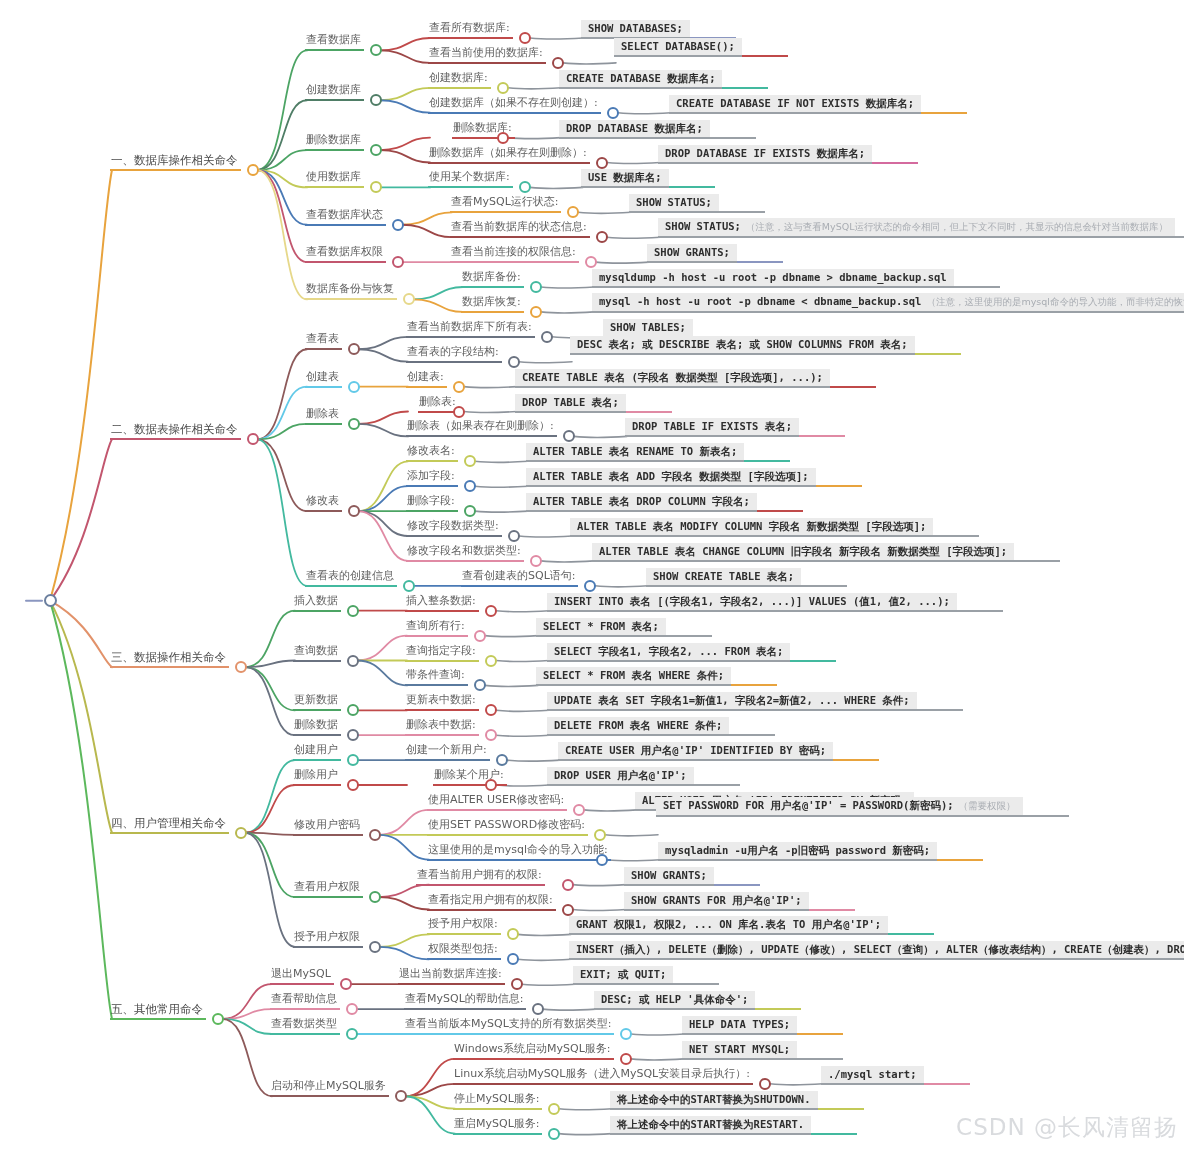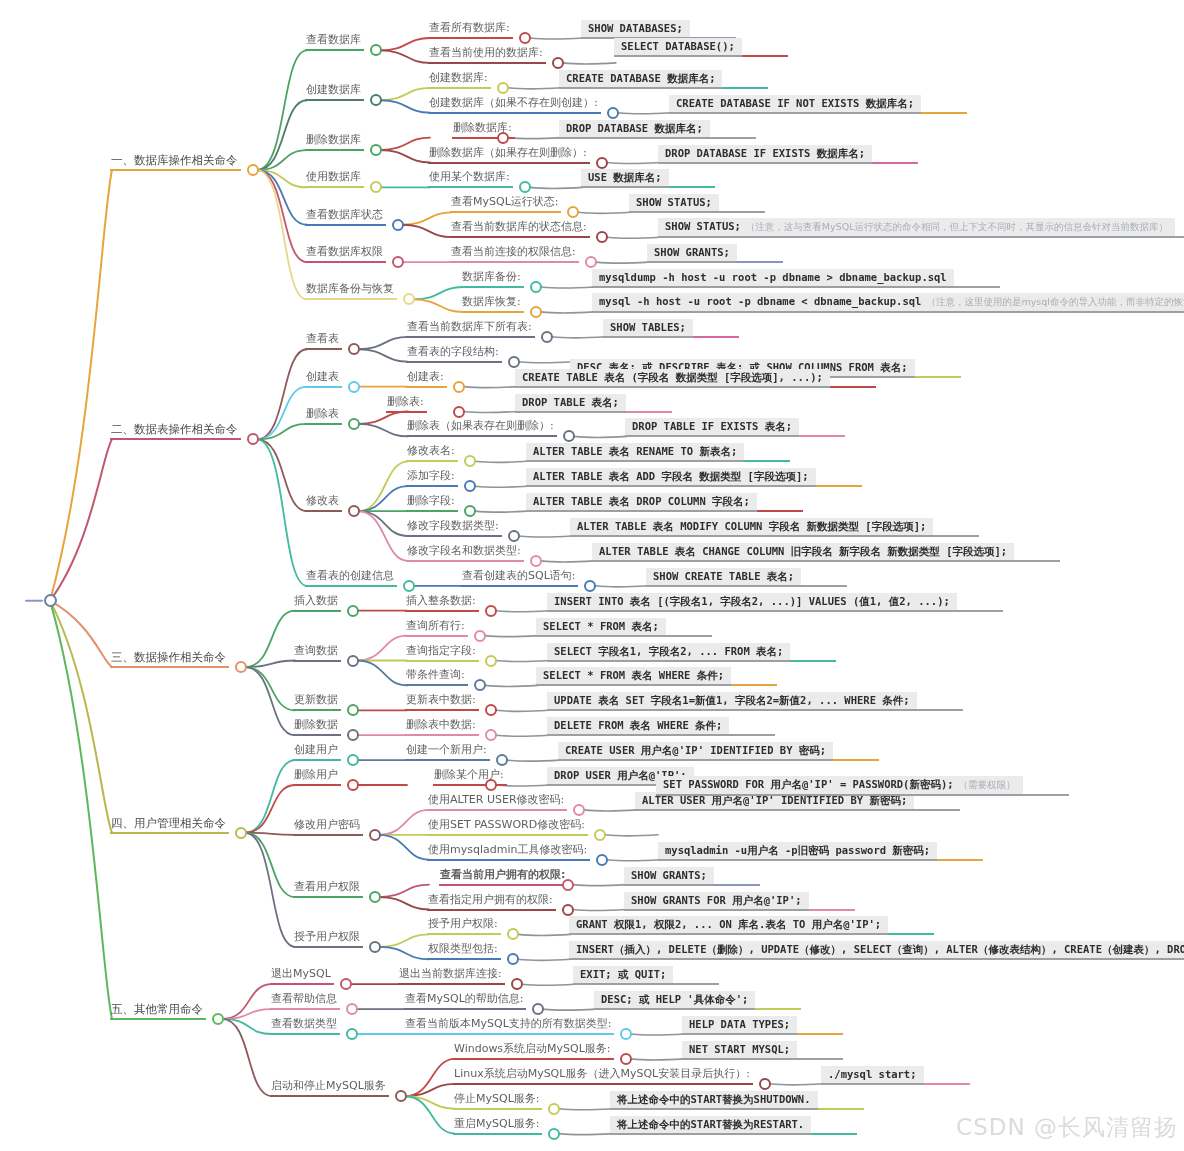--- a/index.html
+++ b/index.html
@@ -260,35 +260,35 @@
     <div class="lbl" style="border-bottom-color: rgb(141, 90, 90); left: 305px; top: 332.25px;">查看表</div>
     <span class="dot" style="border-color: rgb(141, 90, 90); left: 348px; top: 343.25px;"></span>
     <div class="lbl" style="border-bottom-color: rgb(106, 114, 128); left: 406px; top: 319.8px;">查看当前数据库下所有表:</div>
     <span class="dot" style="border-color: rgb(106, 114, 128); left: 541px; top: 330.8px;"></span>
     <div class="cmdrow" style="left: 603px; top: 318.8px;">
       <div class="cmdbox">SHOW TABLES;</div>
       <span class="tailline" style="border-bottom-color: rgb(212, 106, 158);"></span>
     </div>
     <div class="lbl" style="border-bottom-color: rgb(106, 114, 128); left: 406px; top: 344.7px;">查看表的字段结构:</div>
     <span class="dot" style="border-color: rgb(106, 114, 128); left: 508px; top: 355.7px;"></span>
-    <div class="cmdrow" style="left: 570px; top: 359px;">
+    <div class="cmdrow" style="left: 570px; top: 336px;">
       <div class="cmdbox">DESC 表名; 或 DESCRIBE 表名; 或 SHOW COLUMNS FROM 表名;</div>
       <span class="tailline" style="border-bottom-color: rgb(195, 202, 88);"></span>
     </div>
     <div class="lbl" style="border-bottom-color: rgb(98, 201, 232); left: 305px; top: 369.6px;">创建表</div>
     <span class="dot" style="border-color: rgb(98, 201, 232); left: 348px; top: 380.6px;"></span>
     <div class="lbl" style="border-bottom-color: rgb(232, 163, 61); left: 406px; top: 369.6px; text-align: right;">创建表:</div>
     <span class="dot" style="border-color: rgb(232, 163, 61); left: 453px; top: 380.6px;"></span>
     <div class="cmdrow" style="left: 515px; top: 368.6px;">
       <div class="cmdbox">CREATE TABLE 表名 (字段名 数据类型 [字段选项], ...);</div>
       <span class="tailline" style="border-bottom-color: rgb(192, 74, 74);"></span>
     </div>
     <div class="lbl" style="border-bottom-color: rgb(76, 164, 100); left: 305px; top: 406.95px;">删除表</div>
     <span class="dot" style="border-color: rgb(76, 164, 100); left: 348px; top: 417.95px;"></span>
-    <div class="lbl" style="border-bottom-color: rgb(192, 74, 74); left: 386px; top: 394.5px; text-align: center;">删除表:</div>
+    <div class="lbl" style="border-bottom-color: rgb(192, 74, 74); left: 418px; top: 394.5px; text-align: center;">删除表:</div>
     <span class="dot" style="border-color: rgb(192, 74, 74); left: 453px; top: 405.5px;"></span>
     <div class="cmdrow" style="left: 515px; top: 393.5px;">
       <div class="cmdbox">DROP TABLE 表名;</div>
       <span class="tailline" style="border-bottom-color: rgb(224, 138, 164);"></span>
     </div>
     <div class="lbl" style="border-bottom-color: rgb(106, 114, 128); left: 406px; top: 419.4px;">删除表（如果表存在则删除）:</div>
     <span class="dot" style="border-color: rgb(106, 114, 128); left: 563px; top: 430.4px;"></span>
     <div class="cmdrow" style="left: 625px; top: 418.4px;">
       <div class="cmdbox">DROP TABLE IF EXISTS 表名;</div>
       <span class="tailline" style="border-bottom-color: rgb(224, 138, 164);"></span>
@@ -400,33 +400,33 @@
     <div class="lbl" style="border-bottom-color: rgb(141, 90, 90); left: 293px; top: 817.8px;">修改用户密码</div>
     <span class="dot" style="border-color: rgb(141, 90, 90); left: 369px; top: 828.8px;"></span>
     <div class="lbl" style="border-bottom-color: rgb(224, 138, 164); left: 427px; top: 792.9px;">使用ALTER USER修改密码:</div>
     <span class="dot" style="border-color: rgb(224, 138, 164); left: 573px; top: 803.9px;"></span>
     <div class="cmdrow" style="left: 635px; top: 791.9px;">
       <div class="cmdbox">ALTER USER 用户名@'IP' IDENTIFIED BY 新密码;</div>
       <span class="tailline" style="border-bottom-color: rgb(154, 160, 166);"></span>
     </div>
     <div class="lbl" style="border-bottom-color: rgb(195, 202, 88); left: 427px; top: 817.8px;">使用SET PASSWORD修改密码:</div>
     <span class="dot" style="border-color: rgb(195, 202, 88); left: 594px; top: 828.8px;"></span>
-    <div class="cmdrow" style="left: 656px; top: 776px;">
+    <div class="cmdrow" style="left: 656px; top: 797px;">
       <div class="cmdbox"><span>SET PASSWORD FOR 用户名@'IP' = PASSWORD(新密码);</span><span class="note" style="margin-left: 5px;">（需要权限）</span></div>
       <span class="tailline" style="border-bottom-color: rgb(154, 160, 166);"></span>
     </div>
-    <div class="lbl" style="border-bottom-color: rgb(74, 122, 181); left: 427px; top: 842.7px;">使用mysqladmin工具修改密码:</div>
+    <div class="lbl" style="border-bottom-color: rgb(74, 122, 181); left: 427px; top: 842.7px;">这里使用的是mysql命令的导入功能:</div>
     <span class="dot" style="border-color: rgb(74, 122, 181); left: 596px; top: 853.7px;"></span>
     <div class="cmdrow" style="left: 658px; top: 841.7px;">
       <div class="cmdbox">mysqladmin -u用户名 -p旧密码 password 新密码;</div>
       <span class="tailline" style="border-bottom-color: rgb(232, 163, 61);"></span>
     </div>
     <div class="lbl" style="border-bottom-color: rgb(76, 164, 100); left: 293px; top: 880.05px;">查看用户权限</div>
     <span class="dot" style="border-color: rgb(76, 164, 100); left: 369px; top: 891.05px;"></span>
-    <div class="lbl" style="border-bottom-color: rgb(194, 86, 110); left: 439px; top: 867.6px; font-weight: bold;">查看当前用户拥有的权限:</div>
+    <div class="lbl" style="border-bottom-color: rgb(194, 86, 110); left: 416px; top: 867.6px;">查看当前用户拥有的权限:</div>
     <span class="dot" style="border-color: rgb(194, 86, 110); left: 562px; top: 878.6px;"></span>
     <div class="cmdrow" style="left: 624px; top: 866.6px;">
       <div class="cmdbox">SHOW GRANTS;</div>
       <span class="tailline" style="border-bottom-color: rgb(138, 150, 192);"></span>
     </div>
     <div class="lbl" style="border-bottom-color: rgb(156, 71, 71); left: 427px; top: 892.5px;">查看指定用户拥有的权限:</div>
     <span class="dot" style="border-color: rgb(156, 71, 71); left: 562px; top: 903.5px;"></span>
     <div class="cmdrow" style="left: 624px; top: 891.5px;">
       <div class="cmdbox">SHOW GRANTS FOR 用户名@'IP';</div>
       <span class="tailline" style="border-bottom-color: rgb(224, 138, 164);"></span>

